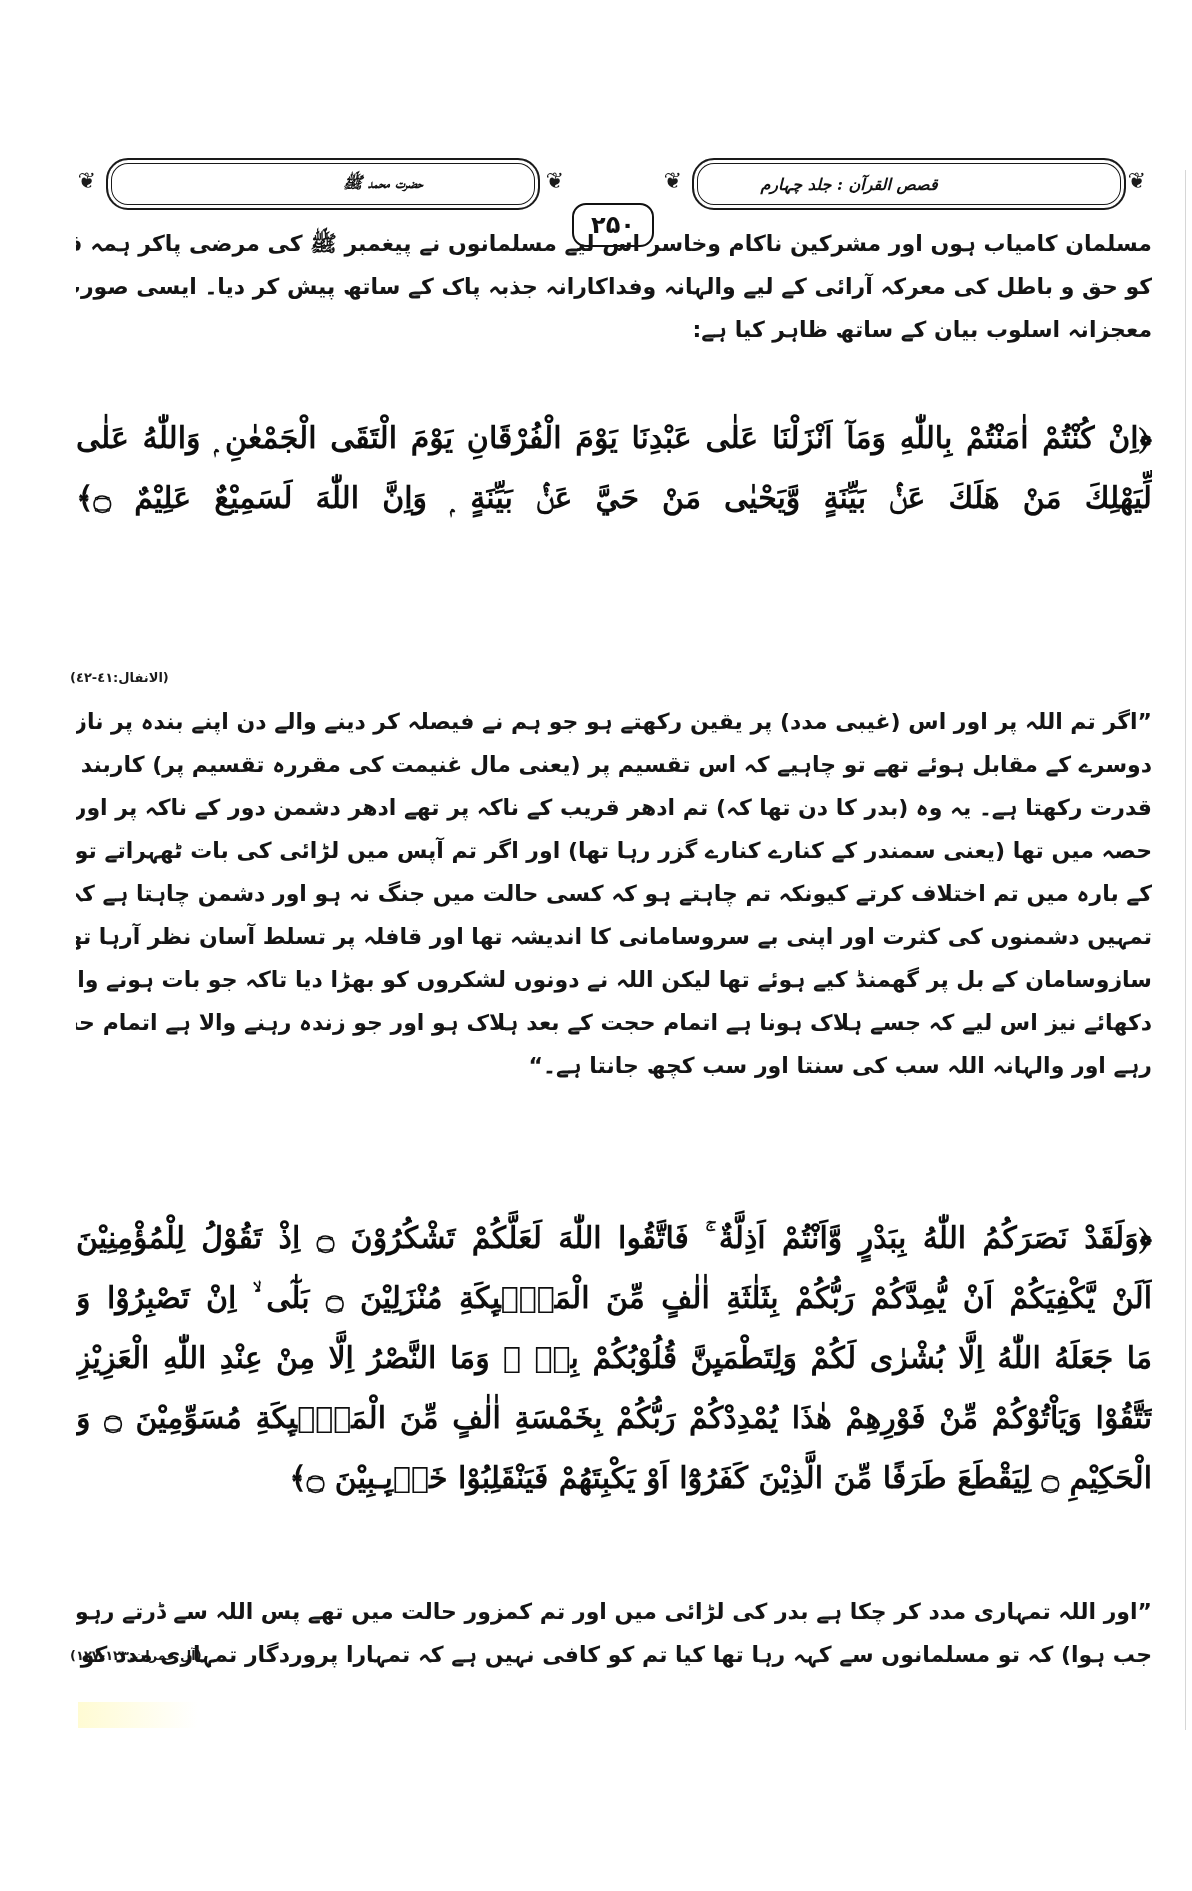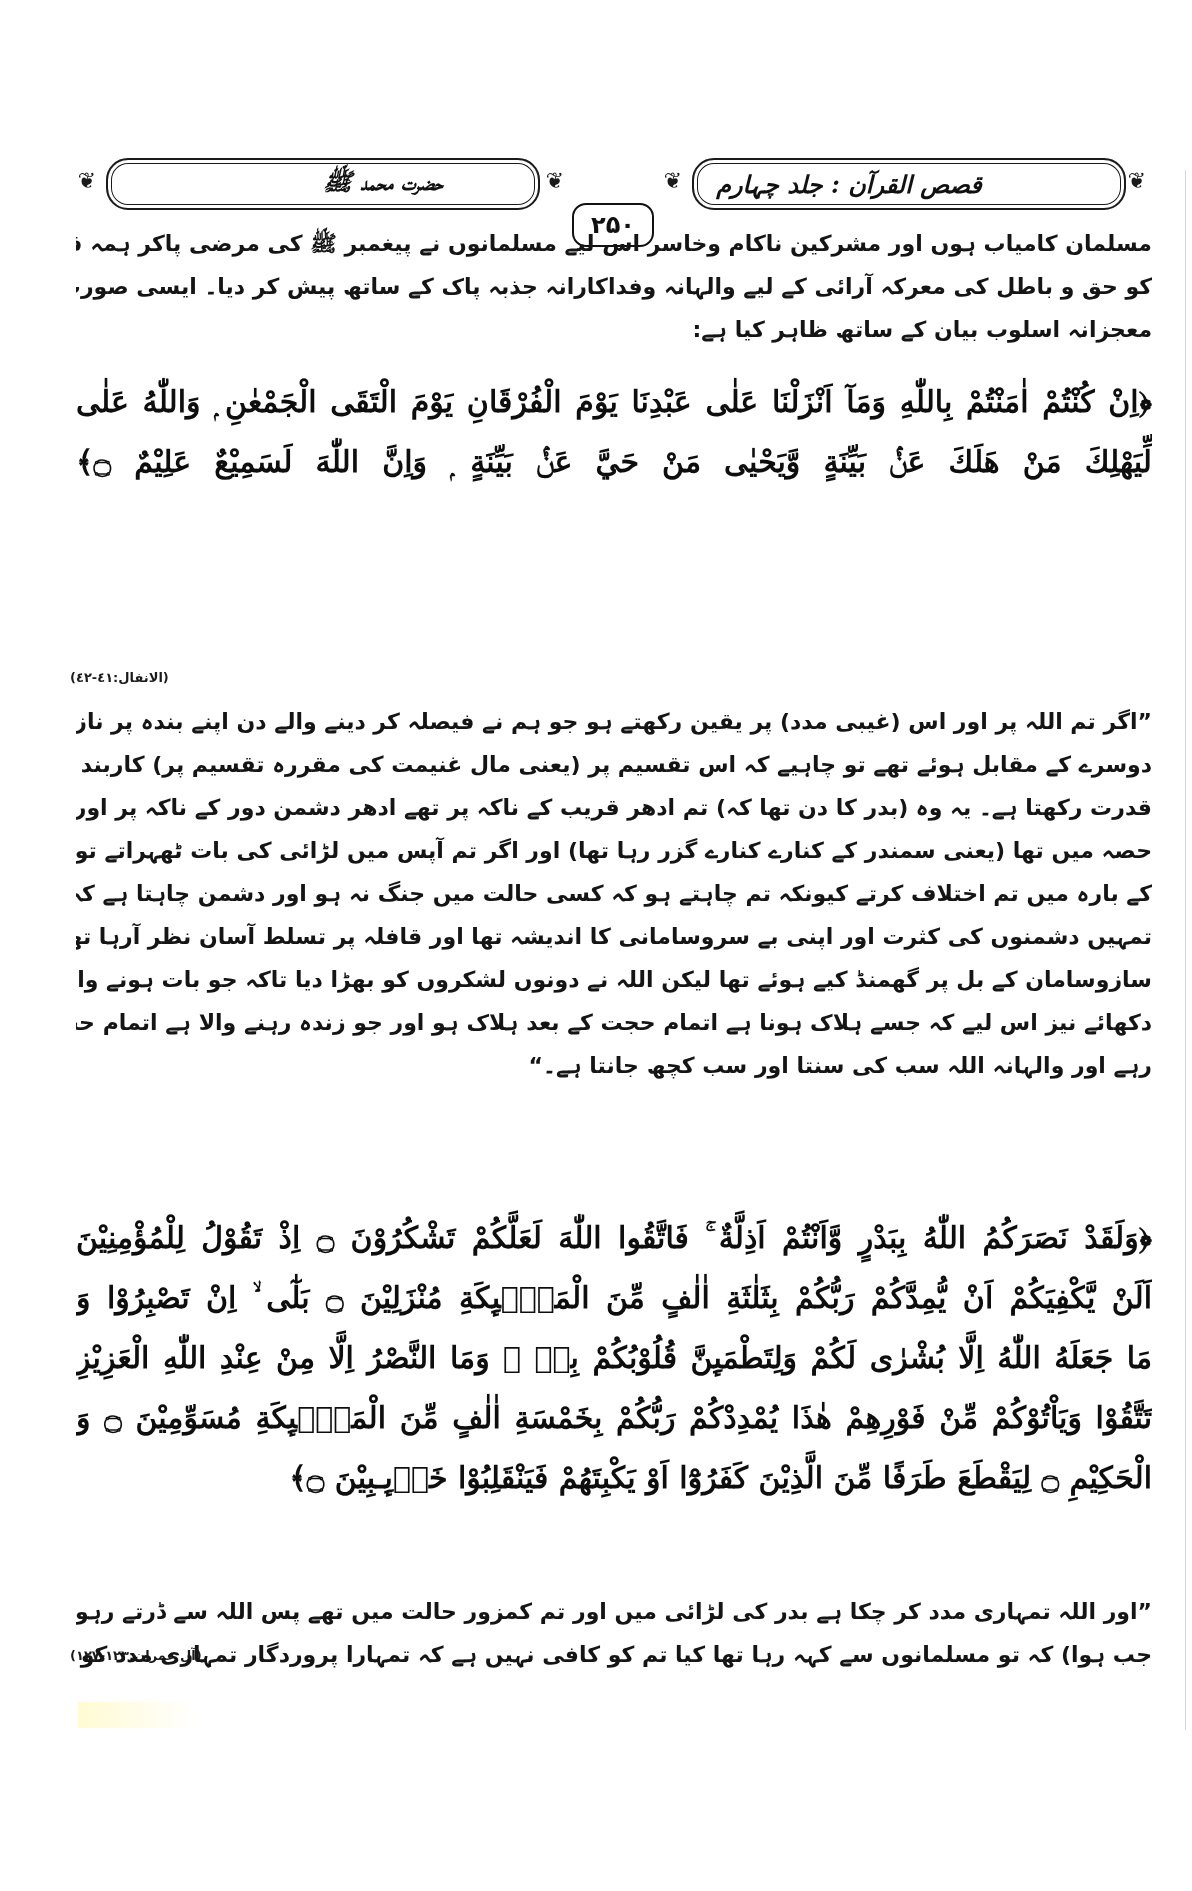--- a/index.html
+++ b/index.html
@@ -20,21 +20,21 @@
     .cartouche {
       position: absolute; top: 4px; height: 48px;
       border: 2px solid #1a1a1a; border-radius: 22px;
       display: flex; align-items: center; justify-content: center;
       box-shadow: inset 0 0 0 3px #fff, inset 0 0 0 4px #1a1a1a;
       direction: rtl;
     }
     .cartouche.left { left: 34px; width: 430px; }
     .cartouche.right { left: 620px; width: 430px; }
     .cartouche .title {
-      font-family: "DejaVu Serif", serif; font-style: italic; font-size: 24px; font-weight: bold;
+      font-family: "DejaVu Serif", serif; font-style: italic; font-size: 16px; font-weight: bold;
       color: #111;
     }
     .cartouche.left .title { margin-left: 120px; }
     .cartouche.right .title { margin-right: 120px; }
     .ornament {
       position: absolute; top: 14px; width: 26px; height: 26px;
       display: flex; align-items: center; justify-content: center;
       font-size: 22px; color: #1a1a1a; line-height: 1;
     }
     .ornament.o1 { left: 2px; }
@@ -91,21 +91,21 @@
     </div>
     <span class="ornament o4">❦</span>
   </div>
 
   <div class="block urdu" style="top:222px;">
     <span class="line">مسلمان کامیاب ہوں اور مشرکین ناکام وخاسر اس لیے مسلمانوں نے پیغمبر ﷺ کی مرضی پاکر ہمہ قسم کی بے سروسامانی کے باوجود خود</span>
     <span class="line">کو حق و باطل کی معرکہ آرائی کے لیے والہانہ وفداکارانہ جذبہ پاک کے ساتھ پیش کر دیا۔ ایسی صورت حال کو قرآن عزیز نے اس</span>
     <span class="line last">معجزانہ اسلوب بیان کے ساتھ ظاہر کیا ہے:</span>
   </div>
 
-  <div class="block arabic" style="top:372px;">
+  <div class="block arabic" style="top:408px;">
     <span class="line">﴿اِنْ كُنْتُمْ اٰمَنْتُمْ بِاللّٰهِ وَمَآ اَنْزَلْنَا عَلٰى عَبْدِنَا يَوْمَ الْفُرْقَانِ يَوْمَ الْتَقَى الْجَمْعٰنِ ۭ وَاللّٰهُ عَلٰى</span>
     <span class="line">لِّيَهْلِكَ مَنْ هَلَكَ عَنْۢ بَيِّنَةٍ وَّيَحْيٰى مَنْ حَيَّ عَنْۢ بَيِّنَةٍ ۭ وَاِنَّ اللّٰهَ لَسَمِيْعٌ عَلِيْمٌ ۝﴾</span>
   </div>
   <div class="ref" style="top:670px;">(الانفال:٤١-٤٢)</div>
 
   <div class="block urdu" style="top:700px;">
     <span class="line">”اگر تم اللہ پر اور اس (غیبی مدد) پر یقین رکھتے ہو جو ہم نے فیصلہ کر دینے والے دن اپنے بندہ پر نازل کی تھی جبکہ لشکر ایک</span>
     <span class="line">دوسرے کے مقابل ہوئے تھے تو چاہیے کہ اس تقسیم پر (یعنی مال غنیمت کی مقررہ تقسیم پر) کاربند ہو اور اللہ ہر شے پر</span>
     <span class="line">قدرت رکھتا ہے۔ یہ وہ (بدر کا دن تھا کہ) تم ادھر قریب کے ناکہ پر تھے ادھر دشمن دور کے ناکہ پر اور قافلہ تم سے نچلے</span>
     <span class="line">حصہ میں تھا (یعنی سمندر کے کنارے کنارے گزر رہا تھا) اور اگر تم آپس میں لڑائی کی بات ٹھہراتے تو ضرور جنگ کے وقت</span>

